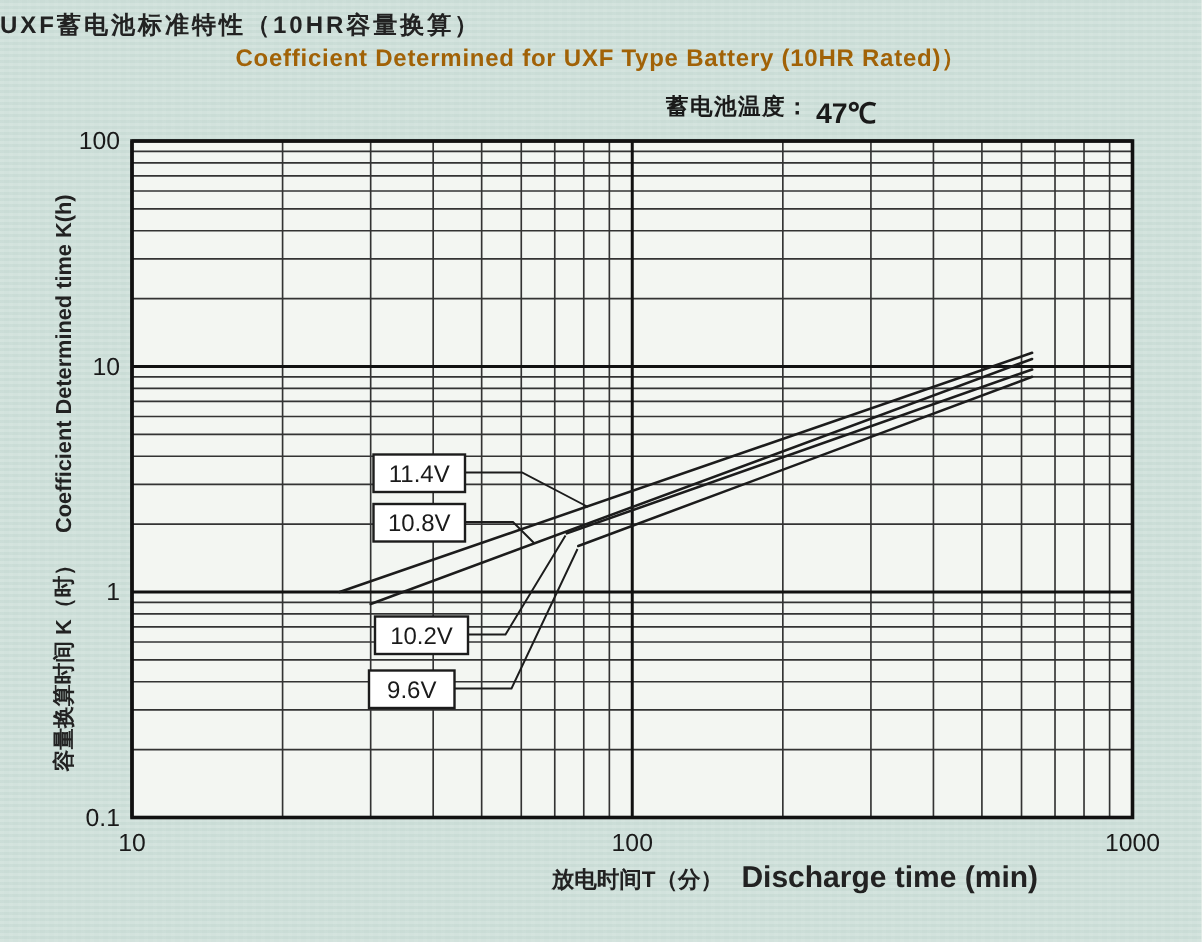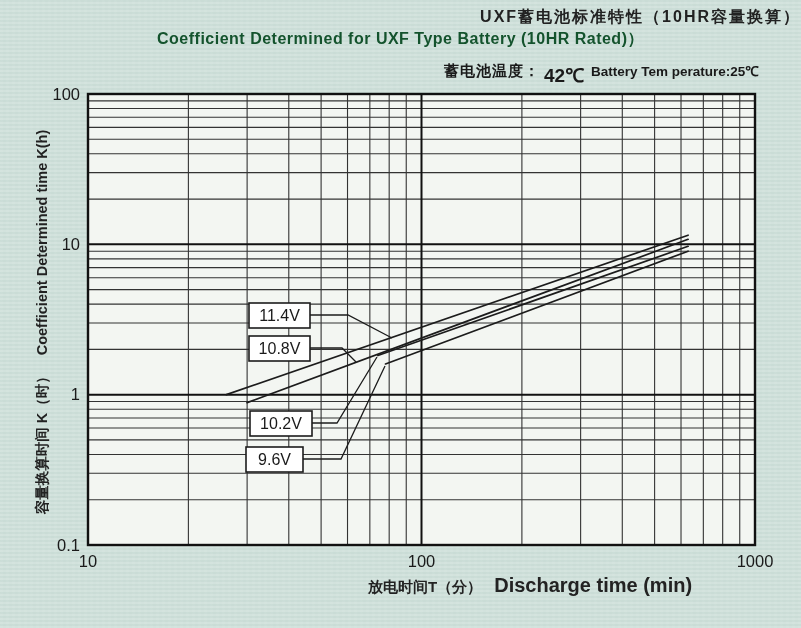--- a/index.html
+++ b/index.html
@@ -6,26 +6,26 @@
   body{
     width:801px;height:628px;position:relative;overflow:hidden;
     font-family:"Liberation Sans",sans-serif;color:#1a1a1a;
     background-color:#cfe0da;
     background-image:
       repeating-linear-gradient(0deg, rgba(255,255,255,0.07) 0 2px, rgba(120,160,150,0.06) 2px 4px),
       repeating-linear-gradient(90deg, rgba(255,255,255,0.05) 0 3px, rgba(255,255,255,0) 3px 6px);
   }
   .abs{position:absolute;}
   .title-line1{
-    left:0;top:7px;width:801px;text-align:right;
+    left:0;top:7px;width:801px;text-align:left;
     font-size:16px;font-weight:700;letter-spacing:2px;color:#222;
   }
   .title-line2{
     left:0;top:29px;width:801px;text-align:center;
-    font-size:16px;font-weight:700;letter-spacing:0.5px;color:#14532d;
+    font-size:16px;font-weight:700;letter-spacing:0.5px;color:#a16207;
   }
   .temp-row{
     left:444px;top:62px;width:350px;display:flex;align-items:flex-start;white-space:nowrap;
   }
   .temp-zh{font-size:15px;font-weight:600;letter-spacing:1px;}
   .temp-val{font-size:19px;font-weight:600;margin-left:4px;}
   .temp-en{font-size:13.5px;font-weight:600;margin-left:7px;}
   .y-axis-title{
     left:-191px;top:311px;width:470px;height:22px;text-align:center;
     transform:rotate(-90deg);transform-origin:center;white-space:nowrap;
@@ -116,22 +116,21 @@
     <text x="80" y="249.83333333333337" text-anchor="end" font-size="16.5px">10</text>
     <text x="80" y="400.1666666666667" text-anchor="end" font-size="16.5px">1</text>
     <text x="80" y="550.5" text-anchor="end" font-size="16.5px">0.1</text>
   </svg>
 
 <div class="abs title-line1">UXF蓄电池标准特性（10HR容量换算）</div>
 <div class="abs title-line2">Coefficient Determined for UXF Type Battery (10HR Rated)）</div>
 
 <div class="abs temp-row">
   <span class="temp-zh">蓄电池温度：</span>
-  <span class="temp-val">42℃</span>
-  <span class="temp-en">Battery Tem perature:25℃</span>
+  <span class="temp-val">47℃</span>
 </div>
 
 <div class="abs y-axis-title">
   <span class="zh">容量换算时间 K（时）</span>
   <span class="en">Coefficient Determined time K(h)</span>
 </div>
 
 <div class="abs x-axis-title">
   <span class="zh">放电时间T（分）</span>
   <span class="en">Discharge time (min)</span>

